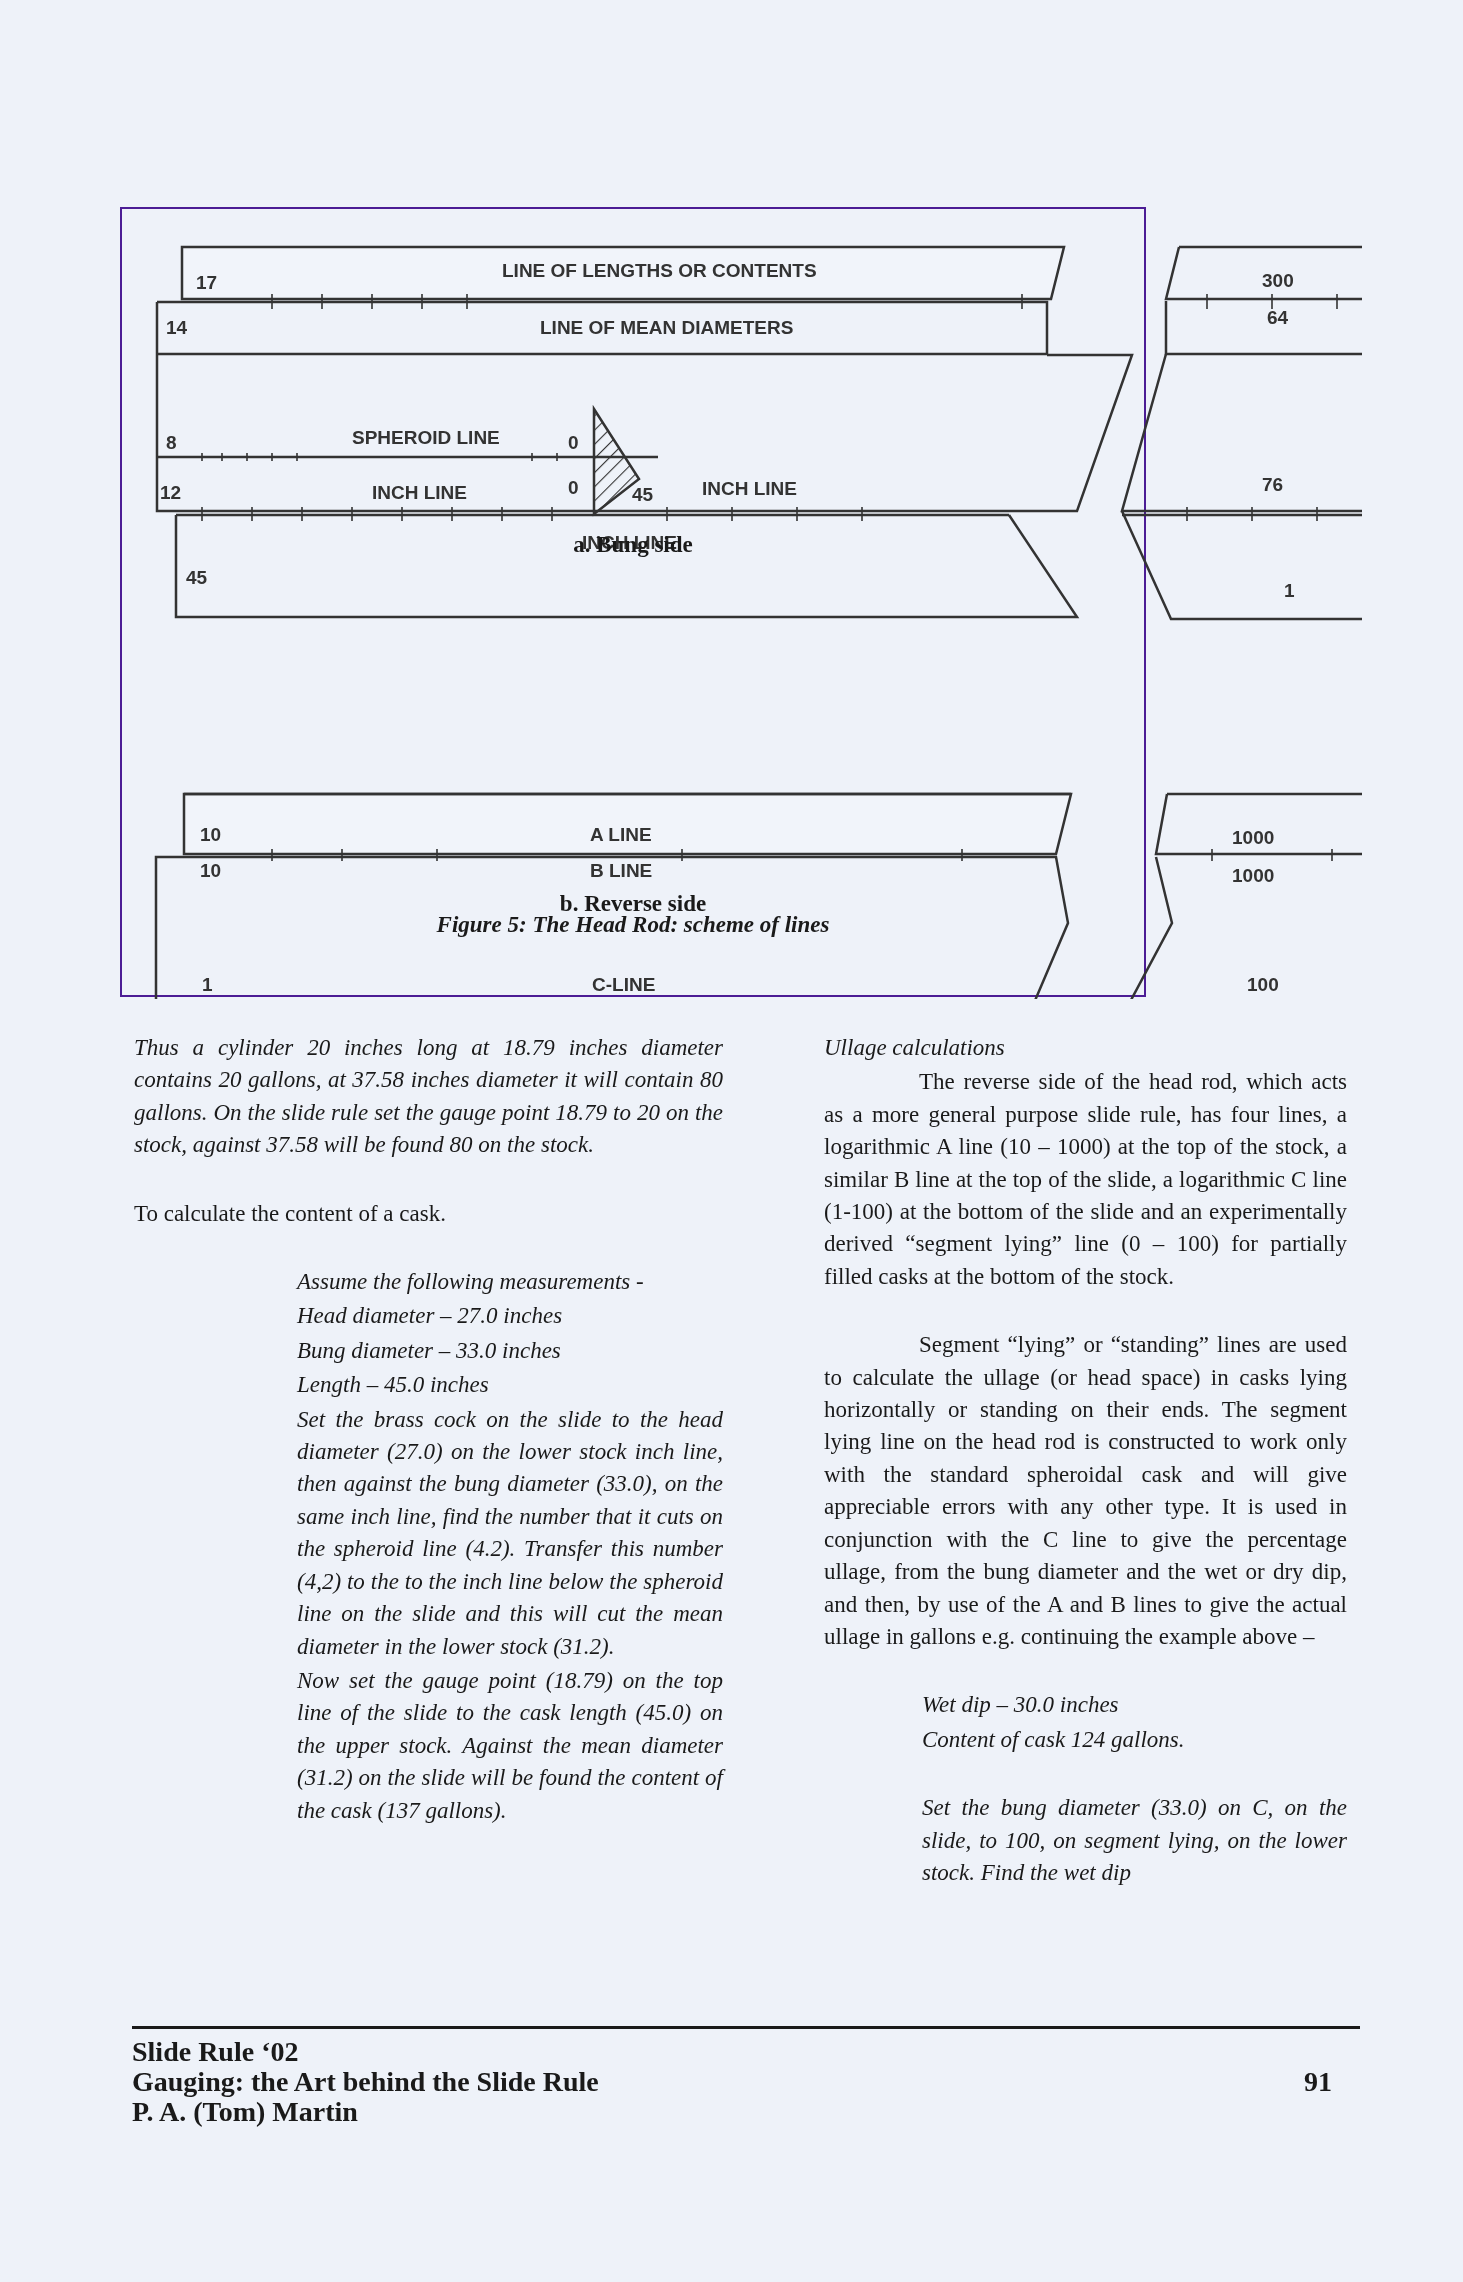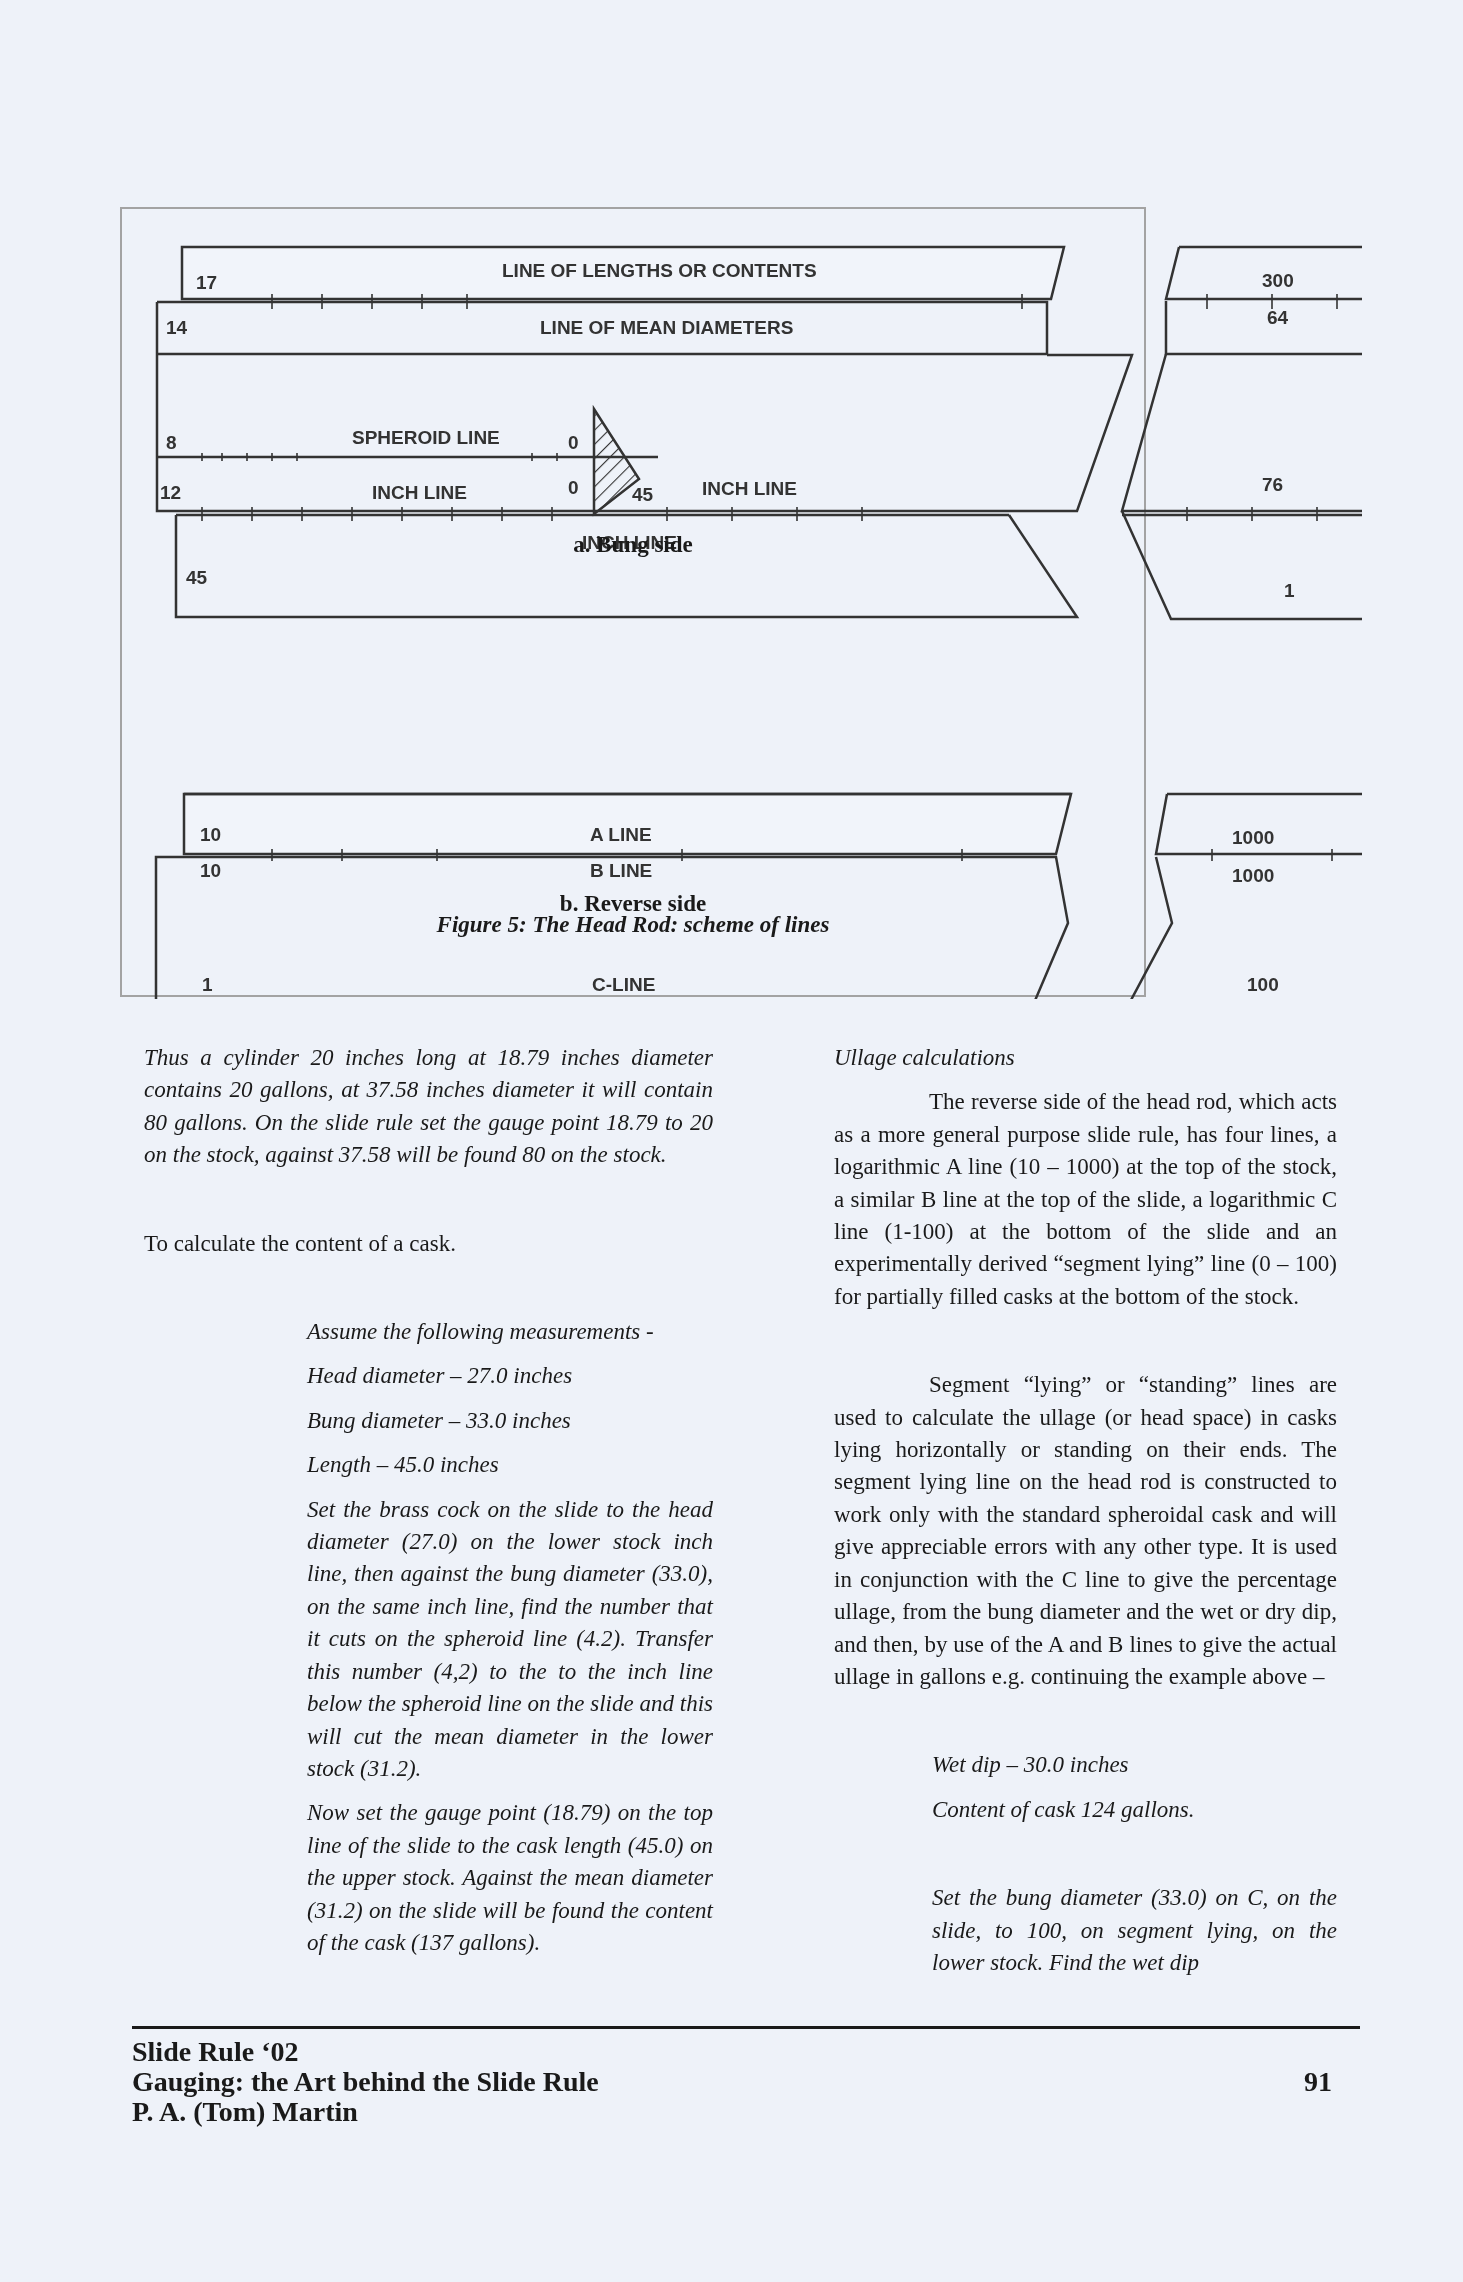--- a/index.html
+++ b/index.html
@@ -7,32 +7,32 @@
     width: 1463px; height: 2282px;
     background: #eef2f9;
     position: relative;
     overflow: hidden;
     font-family: "Liberation Serif", serif;
     color: #1a1a1a;
   }
   .figure-box {
     position: absolute; left: 120px; top: 207px;
     width: 1026px; height: 790px;
-    border: 2px solid #a3a3a3;
+    border: 2px solid #4c1d95;
     box-sizing: border-box;
   }
   .fig-svg { position: absolute; left: 0; top: 0; }
   .svg-label { font-family: "Liberation Sans", sans-serif; font-weight: bold; fill: #333; }
   .caption {
     position: absolute; left: 0; width: 100%;
     text-align: center; font-weight: bold; font-size: 23px;
     font-family: "Liberation Serif", serif; color: #1a1a1a;
   }
   .col { position: absolute; font-size: 23px; line-height: 32.4px; }
-  .col p { margin: 12px; }
+  .col p { margin: 2px; }
   .it { font-style: italic; }
   .justify { text-align: justify; }
   .indent-block { margin-left: 163px; }
   .first-indent { text-indent: 95px; }
   .gap { height: 32px; }
   .footer-rule {
     position: absolute; left: 132px; top: 2026px; width: 1228px;
     height: 3px; background: #1a1a1a;
   }
   .footer { position: absolute; left: 132px; top: 2037px; width: 1228px;

